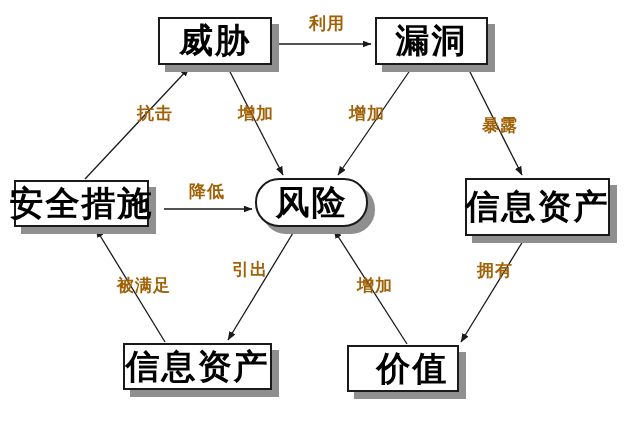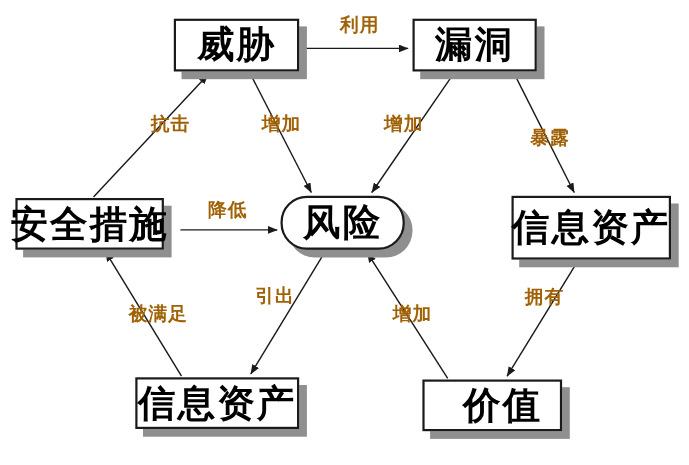--- a/index.html
+++ b/index.html
@@ -87,16 +87,16 @@
     </div>
     <div class="node" style="left: 255px; top: 178px; width: 113px; height: 49px; border-radius: 24px;">
       <span>风险</span>
     </div>
     <div class="node" style="left: 465px; top: 178px; width: 145px; height: 58px;">
       <span>信息资产</span>
     </div>
     <div class="node" style="left: 123px; top: 343px; width: 149px; height: 47px;">
       <span>信息资产</span>
     </div>
-    <div class="node" style="left: 384px; top: 345px; width: 127px; height: 47px; padding-left: 19px;">
+    <div class="node" style="left: 347px; top: 345px; width: 112px; height: 47px; padding-left: 19px;">
       <span>价值</span>
     </div>
   </div>
 
 </body></html>

